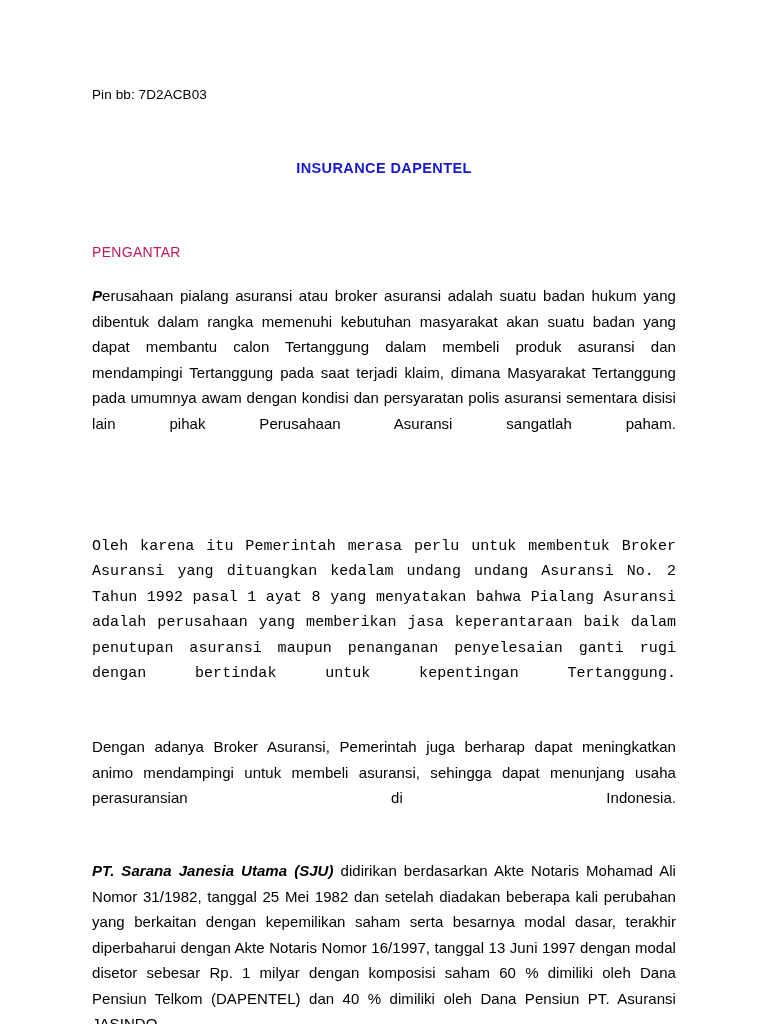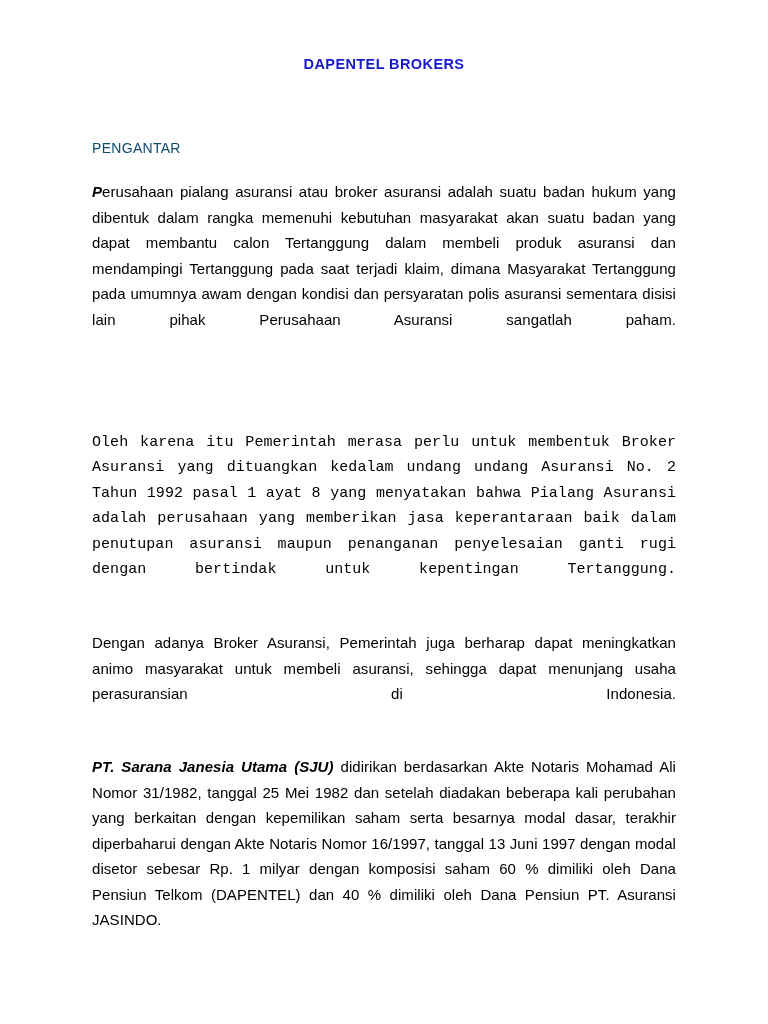--- a/index.html
+++ b/index.html
@@ -50,21 +50,21 @@
     color: #1818cc;
     text-align: center;
     letter-spacing: 0.4px;
   }
 
   .section-heading {
     margin: 0;
     padding-top: 68px;
     font-size: 14px;
     font-weight: normal;
-    color: #0c4a6e;
+    color: #be185d;
     text-align: left;
     letter-spacing: 0.3px;
   }
 
   p.body-par {
     margin: 0;
     font-size: 15px;
     line-height: 25.5px;
     text-align: justify;
     text-justify: inter-word;
@@ -95,27 +95,28 @@
     font-style: italic;
     margin-top: 44px;
   }
 </style>
 </head>
 <body>
 
 <div class="page">
   <div class="content">
 
+    <p class="pin-line">Pin bb: 7D2ACB03</p>
 
-    <h1 class="doc-title">DAPENTEL BROKERS</h1>
+    <h1 class="doc-title">INSURANCE DAPENTEL</h1>
 
     <h2 class="section-heading">PENGANTAR</h2>
 
     <p class="body-par par-1"><span class="lead-cap">P</span><span>erusahaan pialang asuransi atau broker asuransi adalah suatu badan hukum yang dibentuk dalam rangka memenuhi kebutuhan masyarakat akan suatu badan yang dapat membantu calon Tertanggung dalam membeli produk asuransi dan mendampingi Tertanggung pada saat terjadi klaim, dimana Masyarakat Tertanggung pada umumnya awam dengan kondisi dan persyaratan polis asuransi sementara disisi lain pihak Perusahaan Asuransi sangatlah paham.</span></p>
 
     <p class="body-par par-2">Oleh karena itu Pemerintah merasa perlu untuk membentuk Broker Asuransi yang dituangkan kedalam undang undang Asuransi No. 2 Tahun 1992 pasal 1 ayat 8 yang menyatakan bahwa Pialang Asuransi adalah perusahaan yang memberikan jasa keperantaraan baik dalam penutupan asuransi maupun penanganan penyelesaian ganti rugi dengan bertindak untuk kepentingan Tertanggung.</p>
 
-    <p class="body-par par-3">Dengan adanya Broker Asuransi, Pemerintah juga berharap dapat meningkatkan animo masyarakat untuk membeli asuransi, sehingga dapat menunjang usaha perasuransian di Indonesia.</p>
+    <p class="body-par par-3">Dengan adanya Broker Asuransi, Pemerintah juga berharap dapat meningkatkan animo mendampingi untuk membeli asuransi, sehingga dapat menunjang usaha perasuransian di Indonesia.</p>
 
     <p class="body-par par-4"><span class="bold-italic">PT. Sarana Janesia Utama (SJU)</span><span> didirikan berdasarkan Akte Notaris Mohamad Ali Nomor 31/1982, tanggal 25 Mei 1982 dan setelah diadakan beberapa kali perubahan yang berkaitan dengan kepemilikan saham serta besarnya modal dasar, terakhir diperbaharui dengan Akte Notaris Nomor 16/1997, tanggal 13 Juni 1997 dengan modal disetor sebesar Rp. 1 milyar dengan komposisi saham 60 % dimiliki oleh Dana Pensiun Telkom (DAPENTEL) dan 40 % dimiliki oleh Dana Pensiun PT. Asuransi JASINDO.</span></p>
 
   </div>
 </div>
 
 </body></html>

